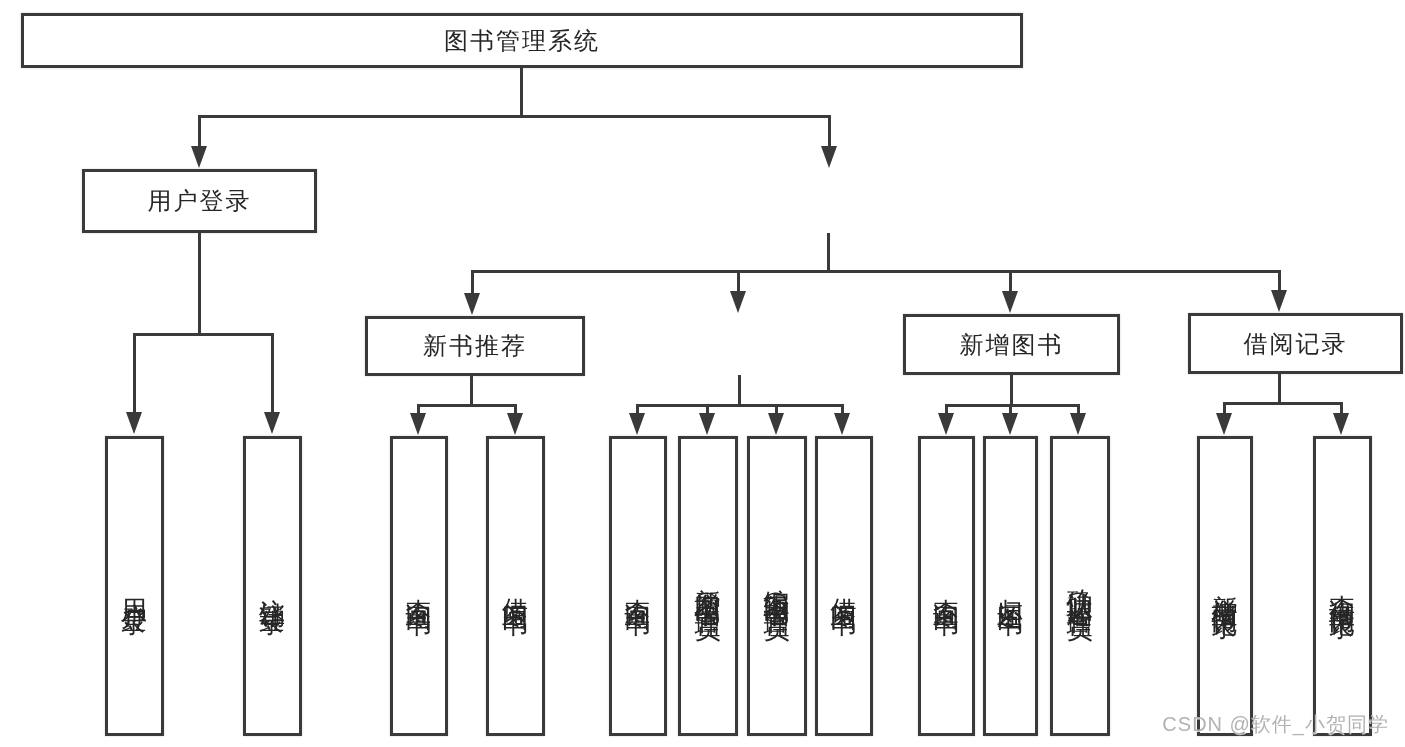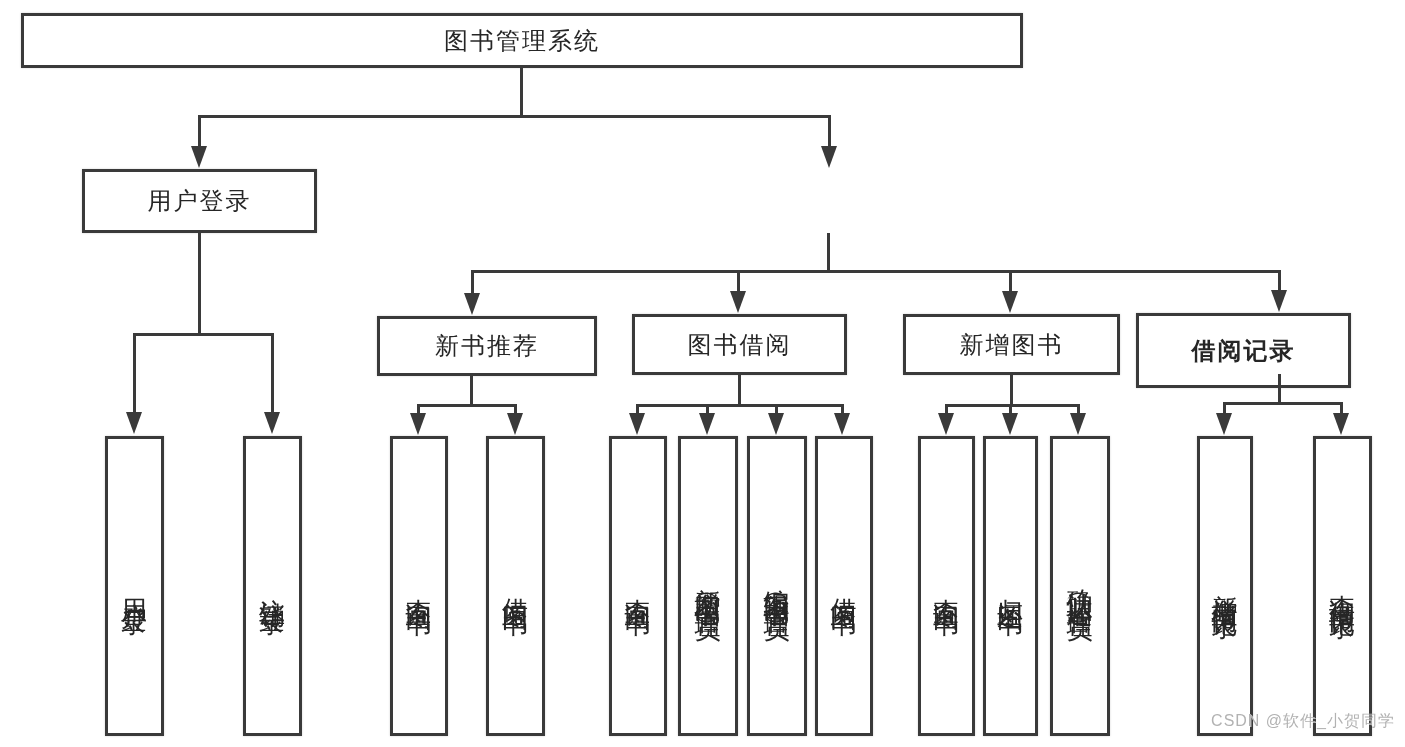--- a/index.html
+++ b/index.html
@@ -26,50 +26,47 @@
   }
   .vline,.hline{position:absolute;background:var(--line);}
   .vline{width:3px;}
   .hline{height:3px;}
   .arrow{
     position:absolute;width:0;height:0;
     border-left:8px solid transparent;border-right:8px solid transparent;
     border-top:22px solid var(--line);
   }
   .watermark{
-    position:absolute;top:711px;right:10px;z-index:5;
-    font-size:16px;letter-spacing:1px;color:var(--wm);
+    position:absolute;top:711px;right:16px;z-index:5;
+    font-size:20px;letter-spacing:1px;color:var(--wm);
     text-shadow:1px 1px 0 rgba(255,255,255,0.7);
     white-space:nowrap;
     margin-left:20px;
   }
 </style>
 </head>
 <body>
 
 <div class="canvas">
 
   <div class="node root" style="left:21px;top:13px;width:1002px;height:55px;">
     <span class="lbl">图书管理系统</span>
   </div>
 
   <div class="node" style="left:82px;top:169px;width:235px;height:64px;">
     <span class="lbl">用户登录</span>
   </div>
 
-  <div class="node" style="left:377px;top:316px;width:220px;height:60px;">
+  <div class="node" style="left:365px;top:316px;width:220px;height:60px;">
     <span class="lbl">新书推荐</span>
-  </div>
-  <div class="node" style="left:632px;top:314px;width:215px;height:61px;">
-    <span class="lbl">图书借阅</span>
   </div>
   <div class="node" style="left:903px;top:314px;width:217px;height:61px;">
     <span class="lbl">新增图书</span>
   </div>
-  <div class="node" style="left:1136px;top:313px;width:215px;height:75px;font-weight:bold;">
+  <div class="node" style="left:1188px;top:313px;width:215px;height:61px;">
     <span class="lbl">借阅记录</span>
   </div>
 
   <div class="node vert" style="left:105px;top:436px;width:59px;height:300px;">
     <span class="lbl">用户登录</span>
   </div>
   <div class="node vert" style="left:243px;top:436px;width:59px;height:300px;">
     <span class="lbl">注销登录</span>
   </div>
 

